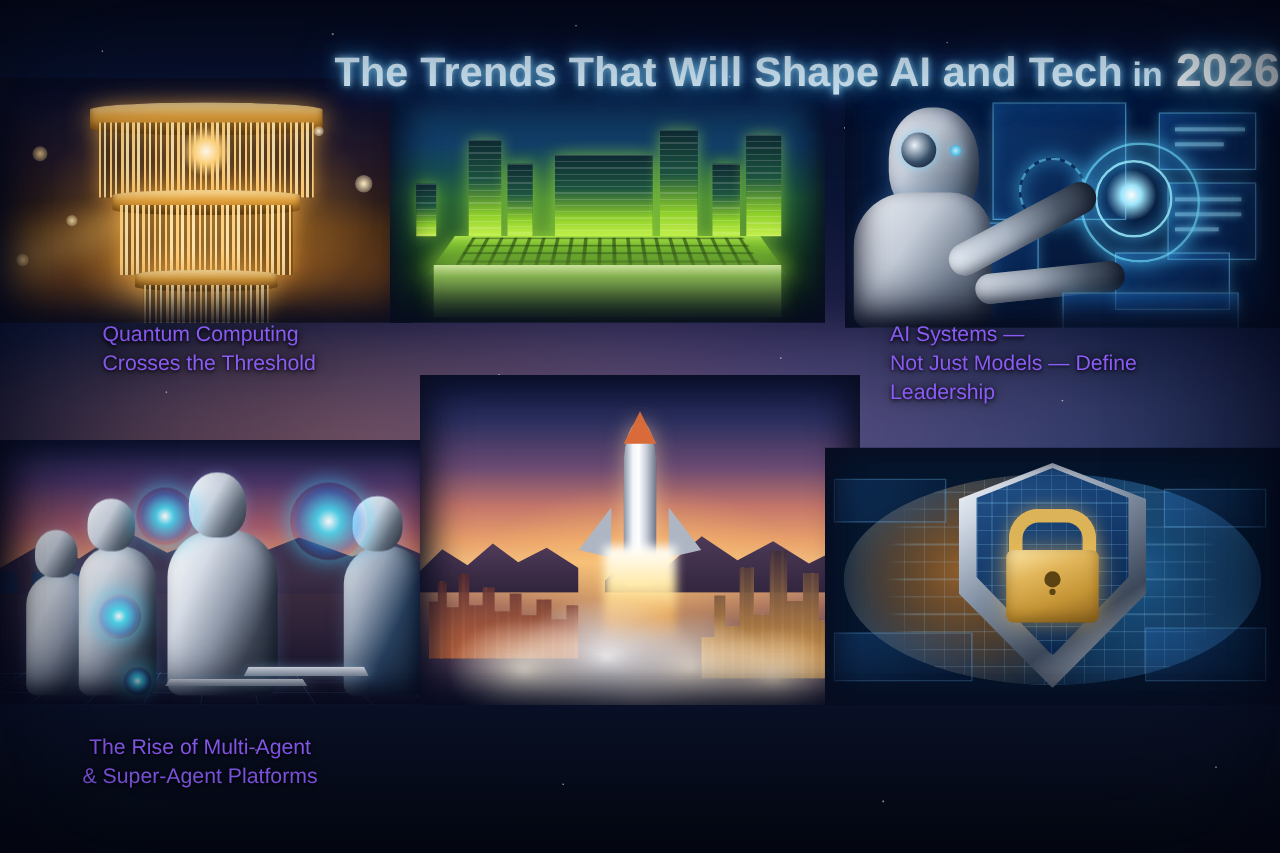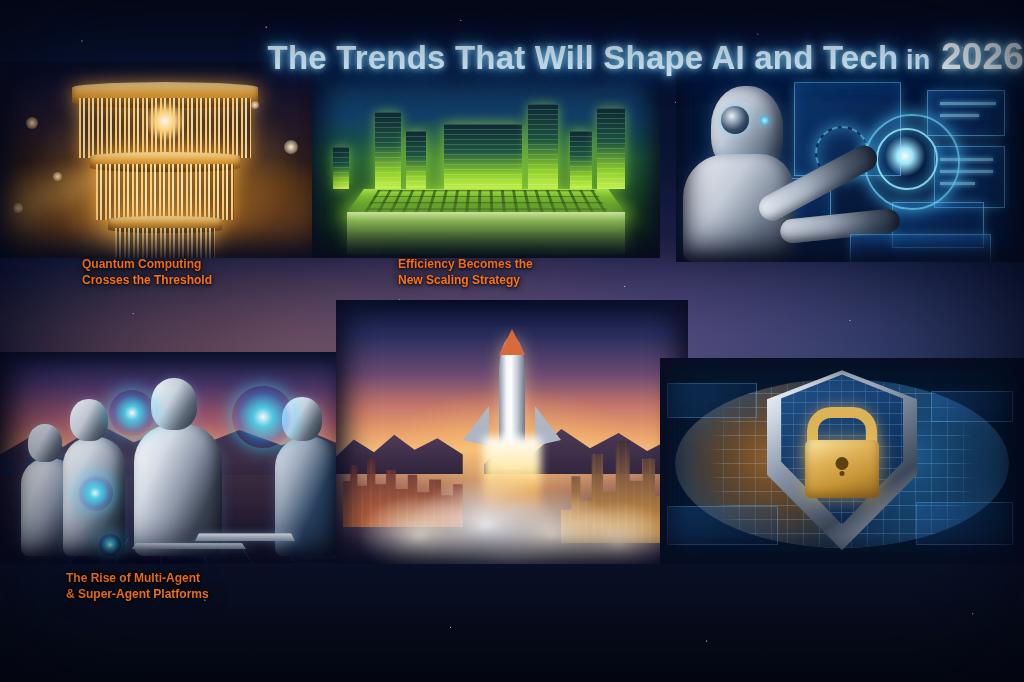--- a/index.html
+++ b/index.html
@@ -427,34 +427,34 @@
     font-size:37px;color:#f2fbff;
     text-shadow:
       0 0 7px rgba(190,240,255,1),
       0 0 20px rgba(90,200,255,.9),
       0 0 40px rgba(40,150,255,.65);
   }
 
   
   .cap{
     position:absolute;
-    color:#f97316;
-    font-size:12px;
-    font-weight:bold;
+    color:#8b5cf6;
+    font-size:17px;
+    font-weight:normal;
     line-height:1.36;
     text-shadow:
       0 1px 3px rgba(0,0,0,.95),
       0 0 9px rgba(0,0,0,.8),
       0 0 20px rgba(0,0,0,.6);
     white-space:pre-line;
   }
   #c1{left:82px;  top:256px; text-align:left;}
   #c2{left:398px; top:256px; text-align:left;}
   #c3{left:712px; top:256px; text-align:left;}
-  #c4{left:66px;  top:570px; text-align:left;}
+  #c4{left:66px;  top:586px; text-align:center;}
   #c5{left:404px; top:570px; text-align:left;}
   #c6{left:694px; top:570px; text-align:left;}
 
   .vig{
     position:absolute;inset:0;pointer-events:none;
     box-shadow:inset 0 0 120px rgba(2,5,16,.85);
   }
 </style>
 </head>
 <body>
@@ -592,19 +592,20 @@
     </div>
 
   </div>
 
   <div class="title">
     <span class="lead">The Trends That Will Shape AI and Tech</span><span class="small">&nbsp;</span><span class="small">in</span><span class="year">&nbsp;</span><span class="year">2026</span>
   </div>
 
   <div class="cap" id="c1">Quantum Computing
 Crosses the Threshold</div>
-  <div class="cap" id="c2">Efficiency Becomes the
-New Scaling Strategy</div>
+  <div class="cap" id="c3">AI Systems —
+Not Just Models — Define
+Leadership</div>
   <div class="cap" id="c4">The Rise of Multi-Agent
 &amp; Super-Agent Platforms</div>
 
   <div class="vig"></div>
 </div>
 
 </body></html>

